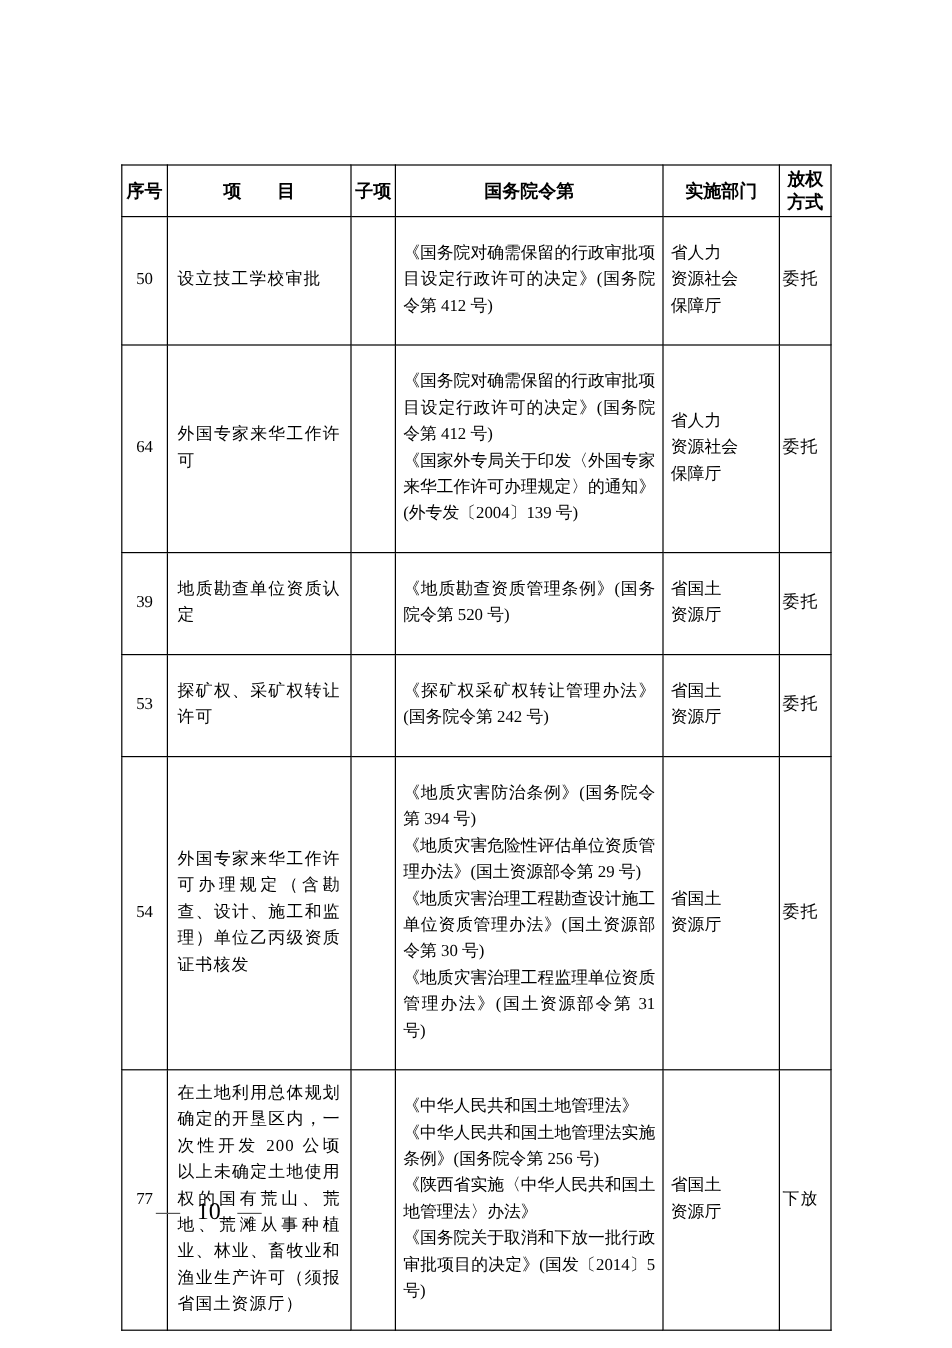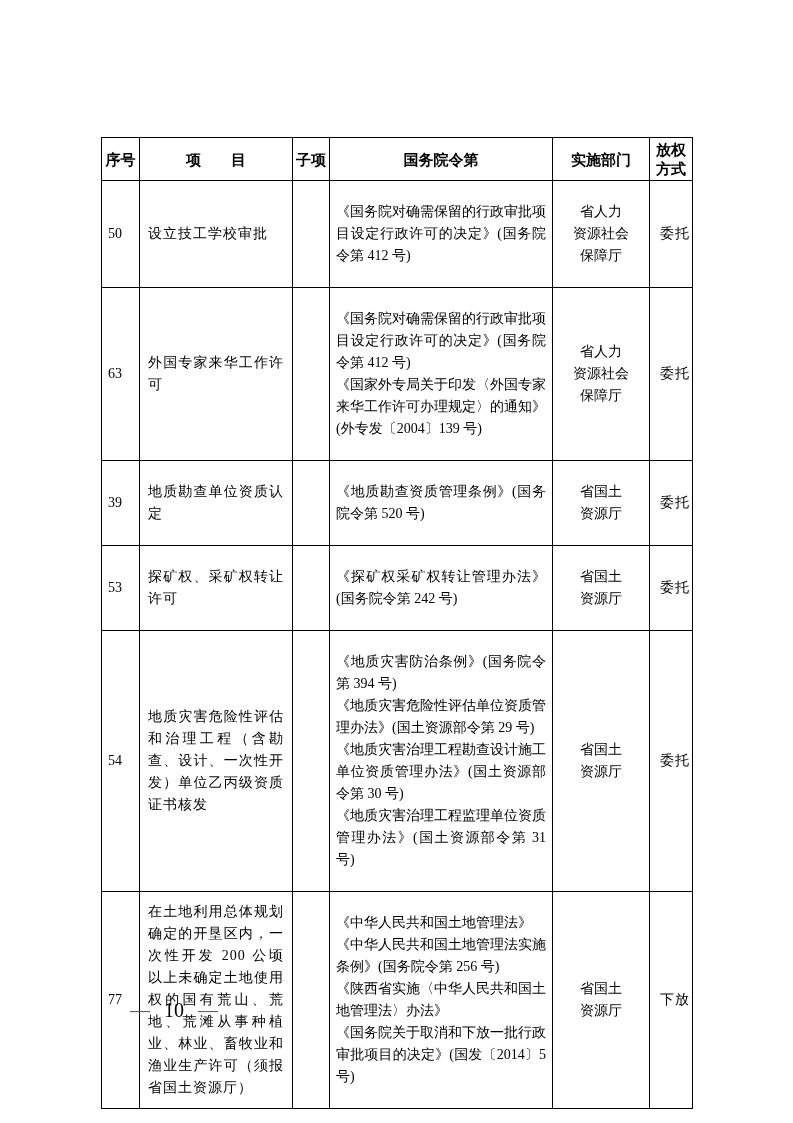--- a/index.html
+++ b/index.html
@@ -36,41 +36,40 @@
   .doc-table th {
     font-family: "Liberation Sans", "DejaVu Sans", sans-serif;
     font-weight: bold;
     font-size: 15px;
     line-height: 19px;
     text-align: center;
     white-space: pre-line;
     padding: 2px 2px;
   }
   td.c-no {
-    text-align: left;
+    text-align: center;
   }
   td.c-project {
     text-align: justify;
     white-space: pre-line;
     letter-spacing: 1px;
     padding: 4px 8px;
   }
   td.c-basis {
     text-align: justify;
     white-space: pre-line;
     padding: 20px 6px;
     margin-top: 32px;
   }
   td.c-dept {
-    text-align: center;
     white-space: pre-line;
     margin-left: 28px;
   }
   td.c-mode {
-    text-align: right;
+    text-align: left;
     letter-spacing: 1px;
     padding: 4px 2px;
   }
   .footer {
     position: absolute;
     left: 130px;
     top: 1000px;
     font-size: 20px;
     line-height: 20px;
   }
@@ -112,21 +111,21 @@
       <td class="c-no">50</td>
       <td class="c-project">设立技工学校审批</td>
       <td class="c-sub"></td>
       <td class="c-basis">《国务院对确需保留的行政审批项目设定行政许可的决定》(国务院令第 412 号)</td>
       <td class="c-dept">省人力
 资源社会
 保障厅</td>
       <td class="c-mode">委托</td>
     </tr>
     <tr style="height:148px">
-      <td class="c-no">63</td>
+      <td class="c-no">64</td>
       <td class="c-project">外国专家来华工作许可</td>
       <td class="c-sub"></td>
       <td class="c-basis">《国务院对确需保留的行政审批项目设定行政许可的决定》(国务院令第 412 号)
 《国家外专局关于印发〈外国专家来华工作许可办理规定〉的通知》(外专发〔2004〕139 号)</td>
       <td class="c-dept">省人力
 资源社会
 保障厅</td>
       <td class="c-mode">委托</td>
     </tr>
     <tr style="height:61px">
@@ -142,21 +141,21 @@
       <td class="c-no">53</td>
       <td class="c-project">探矿权、采矿权转让许可</td>
       <td class="c-sub"></td>
       <td class="c-basis">《探矿权采矿权转让管理办法》(国务院令第 242 号)</td>
       <td class="c-dept">省国土
 资源厅</td>
       <td class="c-mode">委托</td>
     </tr>
     <tr style="height:231px">
       <td class="c-no">54</td>
-      <td class="c-project">地质灾害危险性评估和治理工程（含勘查、设计、一次性开发）单位乙丙级资质证书核发</td>
+      <td class="c-project">外国专家来华工作许可办理规定（含勘查、设计、施工和监理）单位乙丙级资质证书核发</td>
       <td class="c-sub"></td>
       <td class="c-basis">《地质灾害防治条例》(国务院令第 394 号)
 《地质灾害危险性评估单位资质管理办法》(国土资源部令第 29 号)
 《地质灾害治理工程勘查设计施工单位资质管理办法》(国土资源部令第 30 号)
 《地质灾害治理工程监理单位资质管理办法》(国土资源部令第 31 号)</td>
       <td class="c-dept">省国土
 资源厅</td>
       <td class="c-mode">委托</td>
     </tr>
     <tr style="height:211px">

